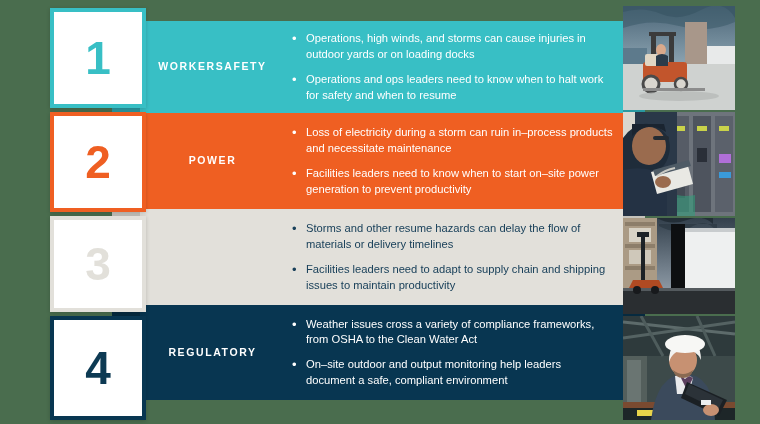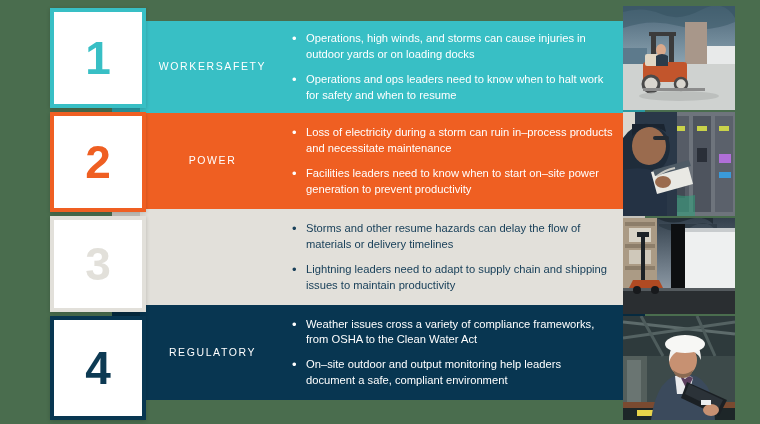--- a/index.html
+++ b/index.html
@@ -63,21 +63,21 @@
   
   .cat-label {
     position: absolute;
     left: 0; top: 0; bottom: 0;
     width: 145px;
     display: flex;
     align-items: center;
     justify-content: center;
     text-align: center;
     font-size: 10.5px;
-    font-weight: 400;
+    font-weight: 700;
     letter-spacing: 1.6px;
     line-height: 1.5;
   }
   #band-1 .cat-label, #band-2 .cat-label, #band-4 .cat-label { color: #ffffff; }
   #band-3 .cat-label { color: #0d3a53; }
 
   
   .bullets {
     position: absolute;
     left: 152px; right: 10px;
@@ -184,21 +184,21 @@
     <div class="fold-left"></div>
     <div class="fold-right"></div>
     <div class="face">
       <div class="bullets">
         <div class="bullet">
           <span class="dot">•</span>
           <span class="txt">Storms and other resume hazards can delay the flow of materials or delivery timelines</span>
         </div>
         <div class="bullet">
           <span class="dot">•</span>
-          <span class="txt">Lightning leaders need to adapt to supply chain and shipping issues to maintain productivity</span>
+          <span class="txt">Facilities leaders need to adapt to supply chain and shipping issues to maintain productivity</span>
         </div>
       </div>
     </div>
   </div>
 
   <div class="band" id="band-4">
     <div class="fold-left"></div>
     <div class="fold-right"></div>
     <div class="face">
       <div class="cat-label">

